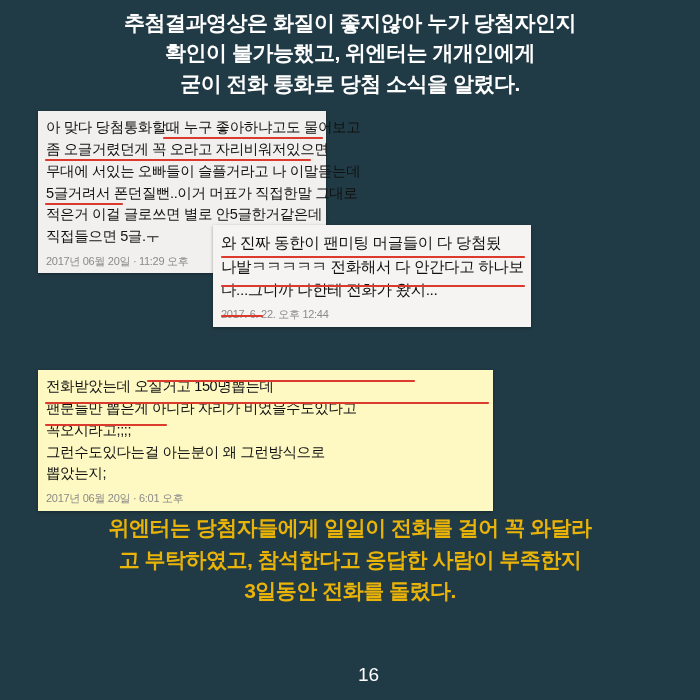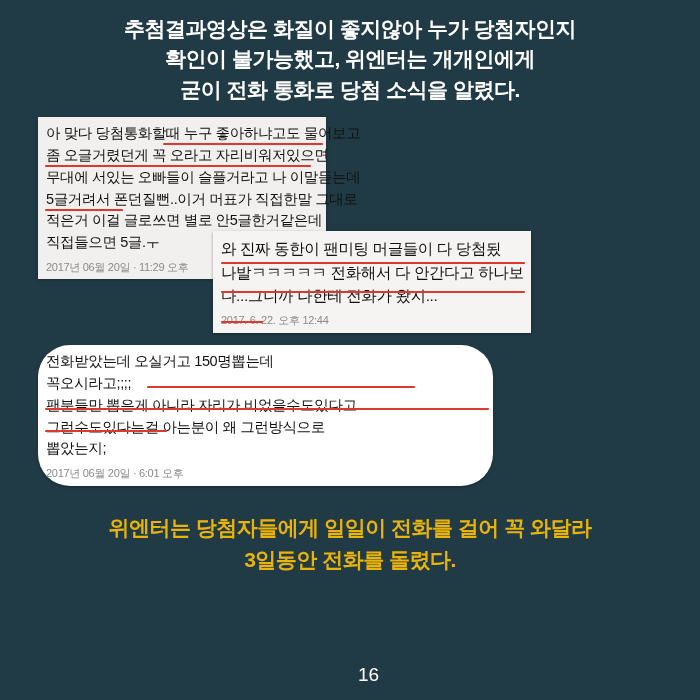--- a/index.html
+++ b/index.html
@@ -16,21 +16,21 @@
   }
   .page {
     position: relative;
     width: 700px;
     height: 700px;
     background: #213b46;
   }
 
   
   .top-caption {
-    padding: 14px 18px 6px 18px;
+    padding: 8px 18px 6px 18px;
     text-align: center;
     color: #ffffff;
     font-size: 21px;
     font-weight: bold;
     line-height: 1.45;
     letter-spacing: -0.5px;
   }
   .top-caption .line {
     display: block;
     white-space: nowrap;
@@ -77,24 +77,23 @@
   #card2 {
     left: 213px;
     top: 116px;
     width: 318px;
     background: #f6f4f2;
     font-size: 15.5px;
   }
   
   #card3 {
     left: 38px;
-    top: 230px;
+    top: 261px;
     width: 455px;
-    background: #ffffff;
-    border-radius: 32px;
+    background: #fef9c3;
   }
 
   
   .bottom-caption {
     position: absolute;
     left: 0;
     right: 0;
     top: 512px;
     text-align: center;
     color: #eab308;
@@ -146,22 +145,22 @@
 
     <div class="card" id="card2">
       <span class="txt">와 진짜 동한이 팬미팅 머글들이 다 당첨됬</span>
       <span class="txt">나발ㅋㅋㅋㅋㅋ 전화해서 다 안간다고 하나보</span>
       <span class="txt">다...그니까 나한테 전화가 왔지...</span>
       <span class="stamp">2017. 6. 22. 오후 12:44</span>
     </div>
 
     <div class="card" id="card3">
       <span class="txt">전화받았는데 오실거고 150명뽑는데</span>
+      <span class="txt">팬분들만 뽑은게 아니라 자리가 비었을수도있다고</span>
       <span class="txt">꼭오시라고;;;;</span>
-      <span class="txt">팬분들만 뽑은게 아니라 자리가 비었을수도있다고</span>
       <span class="txt">그런수도있다는걸 아는분이 왜 그런방식으로</span>
       <span class="txt">뽑았는지;</span>
       <span class="stamp">2017년 06월 20일 · 6:01 오후</span>
     </div>
 
     <svg width="700" height="390" style="position:absolute;left:0;top:0;pointer-events:none">
       <g stroke="#dd3a2e" stroke-width="2.2" stroke-linecap="round" fill="none">
         <line x1="164" y1="29" x2="322" y2="29"></line>
         <line x1="46" y1="51" x2="310" y2="51"></line>
         <line x1="46" y1="95" x2="122" y2="95"></line>
@@ -172,18 +171,19 @@
 
         <line x1="148" y1="272" x2="414" y2="272"></line>
         <line x1="46" y1="294" x2="488" y2="294"></line>
         <line x1="46" y1="316" x2="166" y2="316"></line>
       </g>
     </svg>
   </div>
 
   <div class="bottom-caption">
     <span class="line">위엔터는 당첨자들에게 일일이 전화를 걸어 꼭 와달라</span>
+    <span class="line">고 부탁하였고, 참석한다고 응답한 사람이 부족한지</span>
     <span class="line">3일동안 전화를 돌렸다.</span>
   </div>
 
   <div class="page-number">16</div>
 
 </div>
 
 </body></html>

